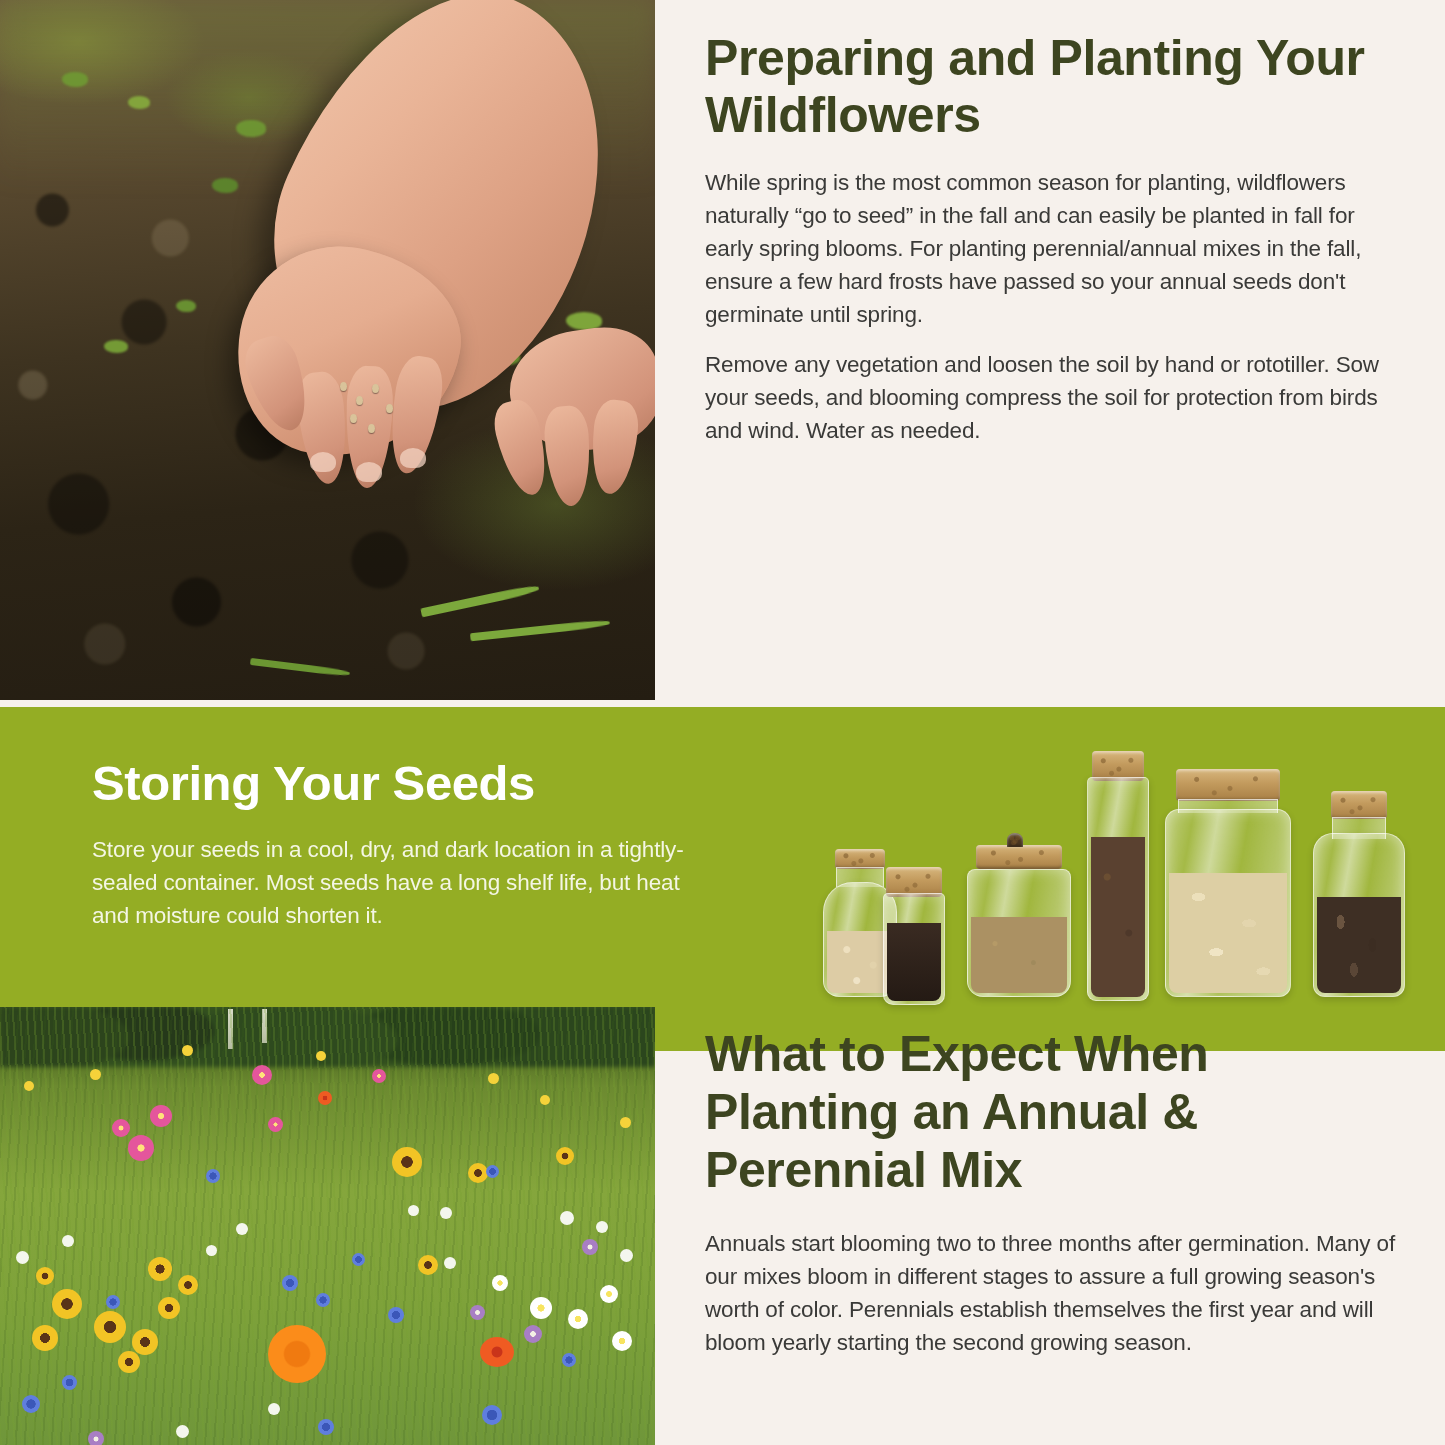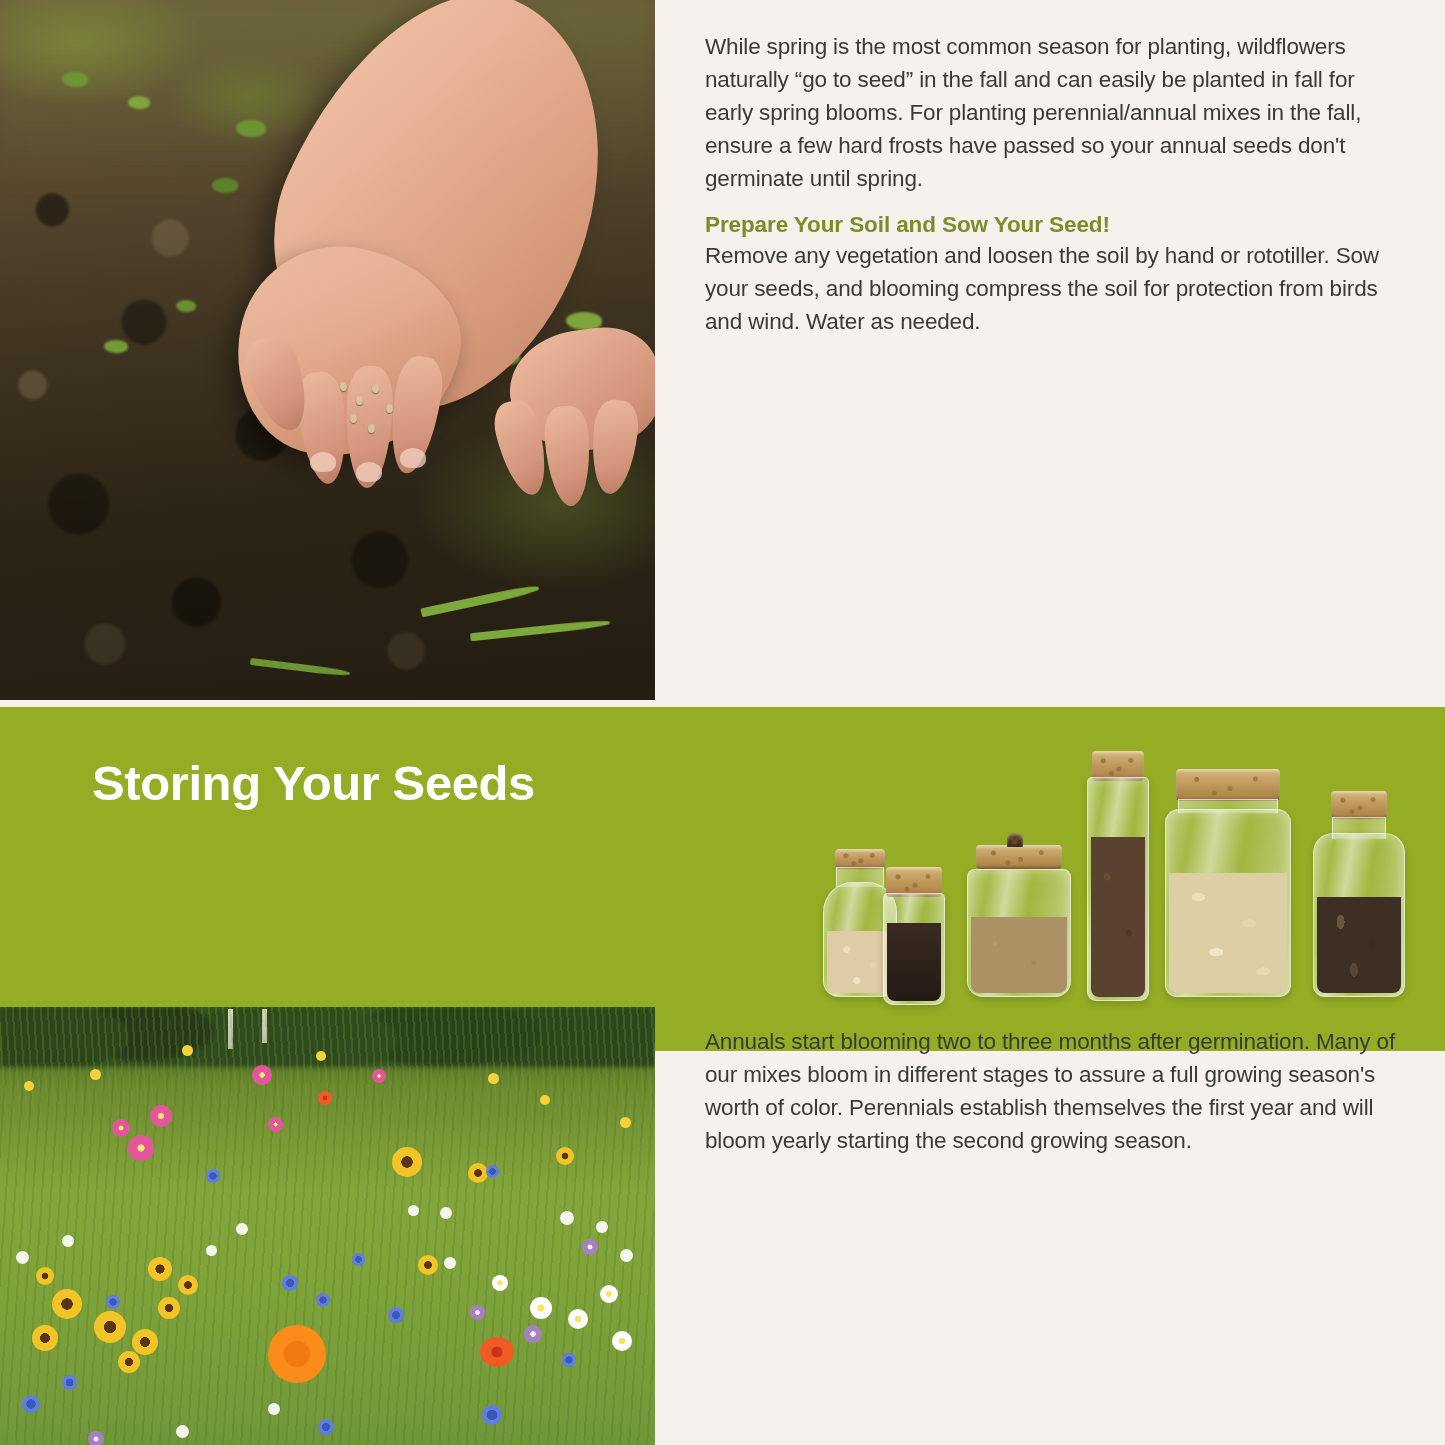--- a/index.html
+++ b/index.html
@@ -356,37 +356,38 @@
       <div class="seed-bit" style="left:350px; top:414px;"></div>
       <div class="seed-bit" style="left:368px; top:424px;"></div>
       <div class="seed-bit" style="left:386px; top:404px;"></div>
 
       <div class="soil-grass" style="left:420px; top:596px; width:120px; height:9px; transform:rotate(-12deg);"></div>
       <div class="soil-grass" style="left:470px; top:626px; width:140px; height:8px; transform:rotate(-6deg);"></div>
       <div class="soil-grass" style="left:250px; top:664px; width:100px; height:7px; transform:rotate(7deg); background:#6b9632;"></div>
     </div>
 
     <div class="sec-top-text">
+      <h1 class="main-title">Preparing and Planting Your Wildflowers</h1>
 
       <div class="block">
         <p class="body-copy">While spring is the most common season for planting, wildflowers naturally “go to seed” in the fall and can easily be planted in fall for early spring blooms. For planting perennial/annual mixes in the fall, ensure a few hard frosts have passed so your annual seeds don't germinate until spring.</p>
       </div>
 
 
       <div class="block">
-        <h2 class="sub-head">Prepare Your Soil and Sow Your Seed!</h2>
         <p class="body-copy">Remove any vegetation and loosen the soil by hand or rototiller. Sow your seeds, and blooming compress the soil for protection from birds and wind. Water as needed.</p>
       </div>
     </div>
   </div>
 
   <div class="sec-green">
 
     <div class="green-text">
       <h2 class="green-title">Storing Your Seeds</h2>
+      <p class="green-copy">Store your seeds in a cool, dry, and dark location in a tightly-sealed container. Most seeds have a long shelf life, but heat and moisture could shorten it.</p>
     </div>
 
     <div class="jars-wrap">
 
       <div class="jar" style="left:8px; width:74px; height:148px;">
         <div class="cork" style="top:0; width:50px; height:20px;"></div>
         <div class="neck" style="top:18px; width:48px; height:20px;"></div>
         <div class="glass" style="height:115px; border-radius:30px 30px 16px 16px;">
           <div class="fill seed-white" style="height:62px;"></div>
         </div>
@@ -506,17 +507,18 @@
       <div class="bloom yellowsm" style="left:182px; top:38px; width:11px; height:11px;"></div>
       <div class="bloom yellowsm" style="left:316px; top:44px; width:10px; height:10px;"></div>
       <div class="bloom yellowsm" style="left:488px; top:66px; width:11px; height:11px;"></div>
       <div class="bloom yellowsm" style="left:540px; top:88px; width:10px; height:10px;"></div>
       <div class="bloom yellowsm" style="left:620px; top:110px; width:11px; height:11px;"></div>
       <div class="bloom yellowsm" style="left:24px;  top:74px;  width:10px; height:10px;"></div>
       <div class="bloom yellowsm" style="left:90px;  top:62px;  width:11px; height:11px;"></div>
     </div>
 
     <div class="sec-bottom-text">
+      <h1 class="bottom-title">What to Expect When Planting an Annual &amp; Perennial Mix</h1>
       <p class="body-copy">Annuals start blooming two to three months after germination. Many of our mixes bloom in different stages to assure a full growing season's worth of color. Perennials establish themselves the first year and will bloom yearly starting the second growing season.</p>
     </div>
   </div>
 
 </div>
 
 </body></html>

